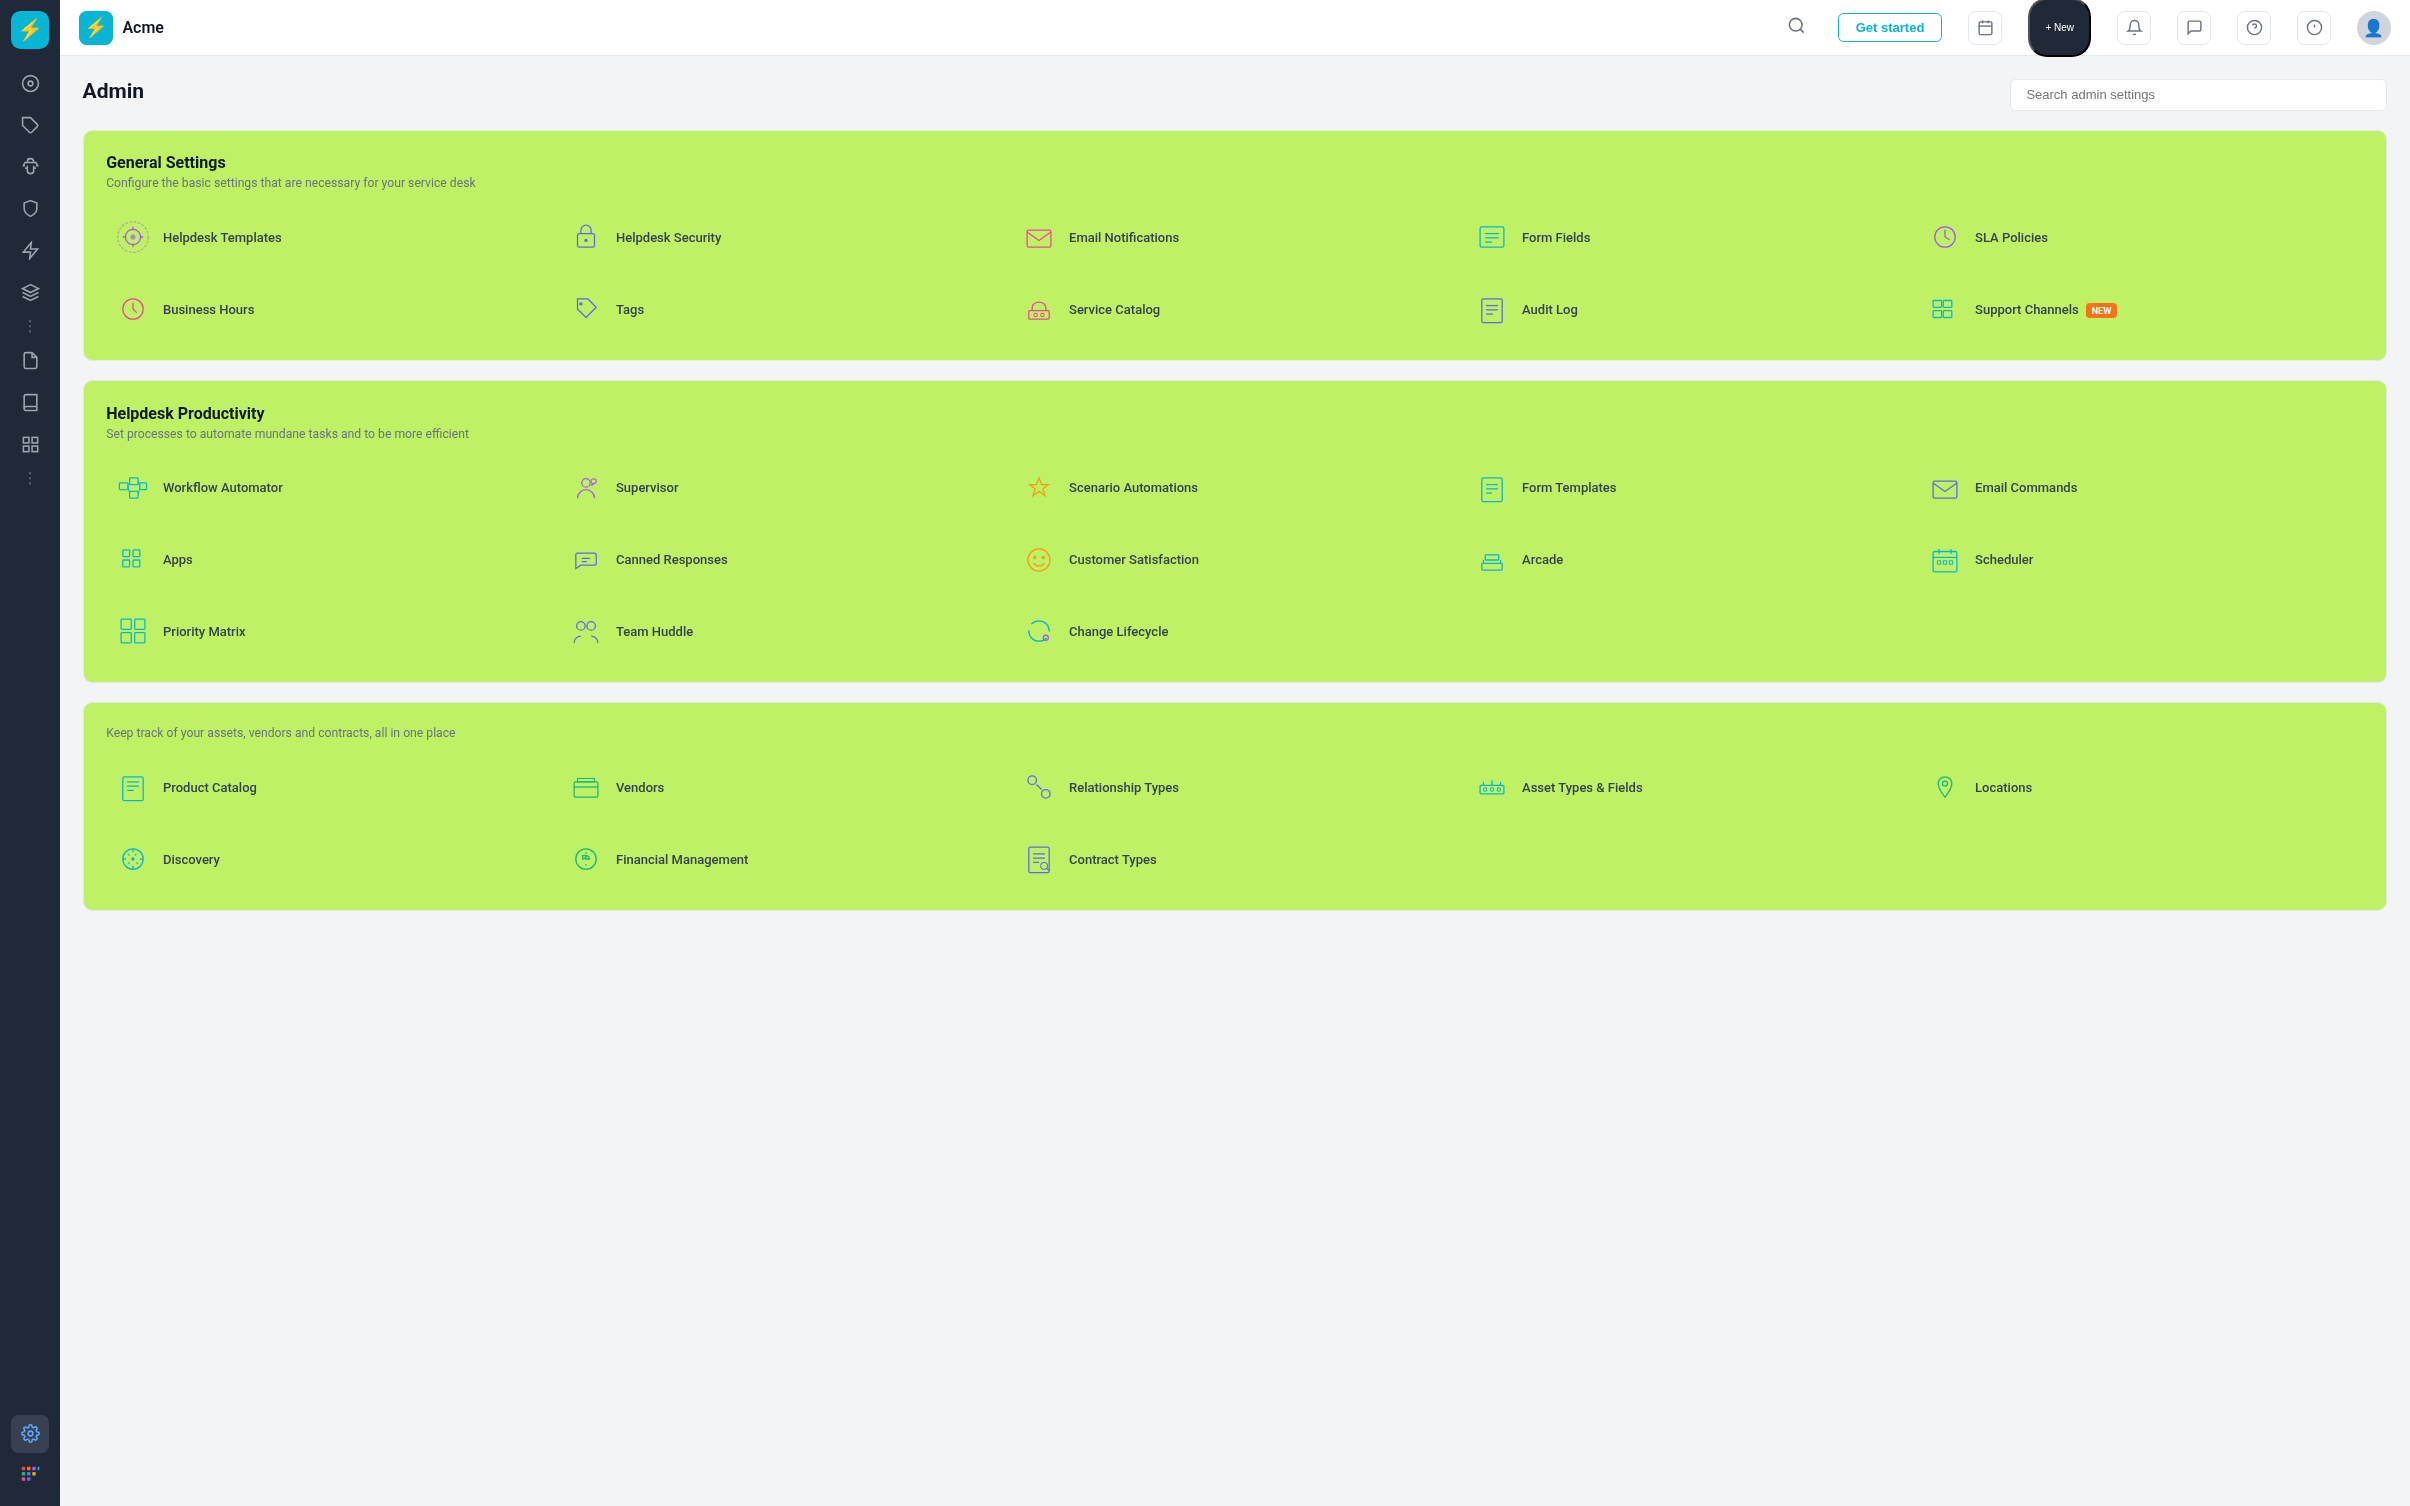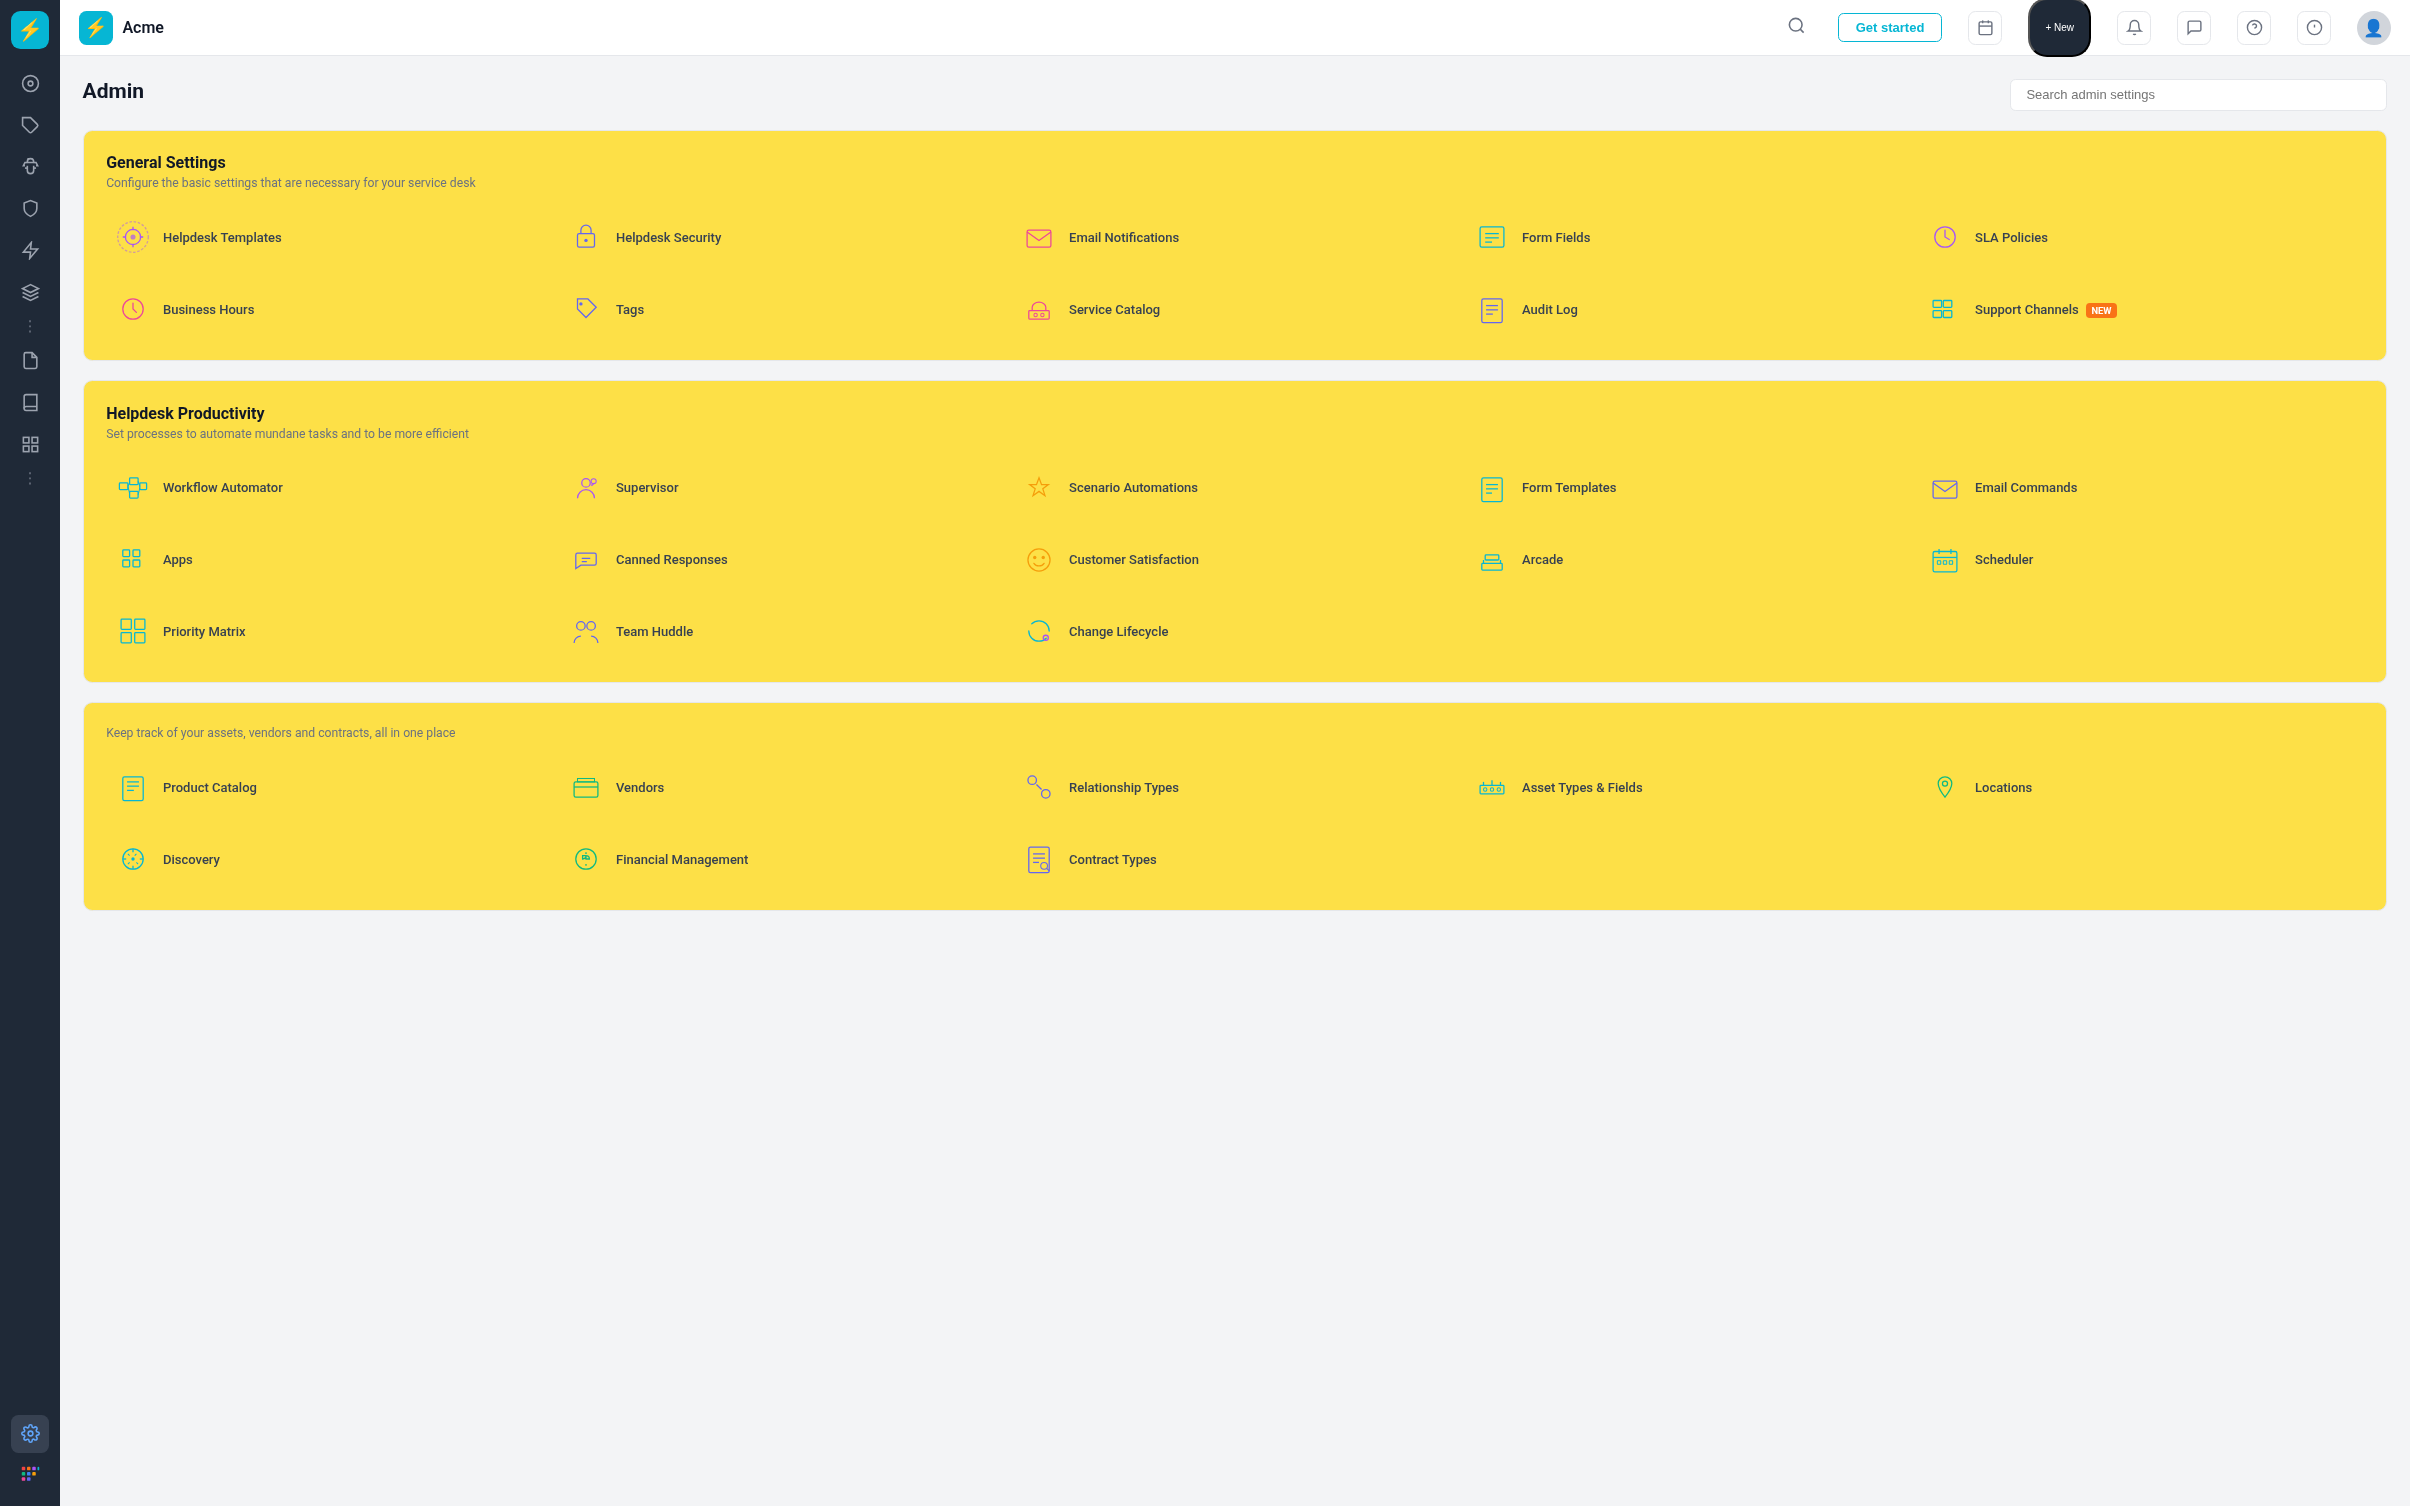--- a/index.html
+++ b/index.html
@@ -105,21 +105,21 @@
       padding: 7.5px 15px;
       border: 0.9px solid #e5e7eb;
       border-radius: 5.6px;
       font-size: 13px;
       color: #9ca3af;
       background: white;
     }
 
     
     .section-card {
-      background: #fde047;
+      background: #bef264;
       border-radius: 9.4px;
       padding: 22.6px;
       margin-bottom: 19px;
       border: 0.9px solid #e5e7eb;
     }
     .section-title { font-size: 16px; font-weight: 700; color: #111827; margin-bottom: 3.8px; }
     .section-subtitle { font-size: 12.2px; color: #6b7280; margin-bottom: 19px; }
 
     
     .settings-grid { display: grid; grid-template-columns: repeat(5, 1fr); gap: 15px 7.5px; }

